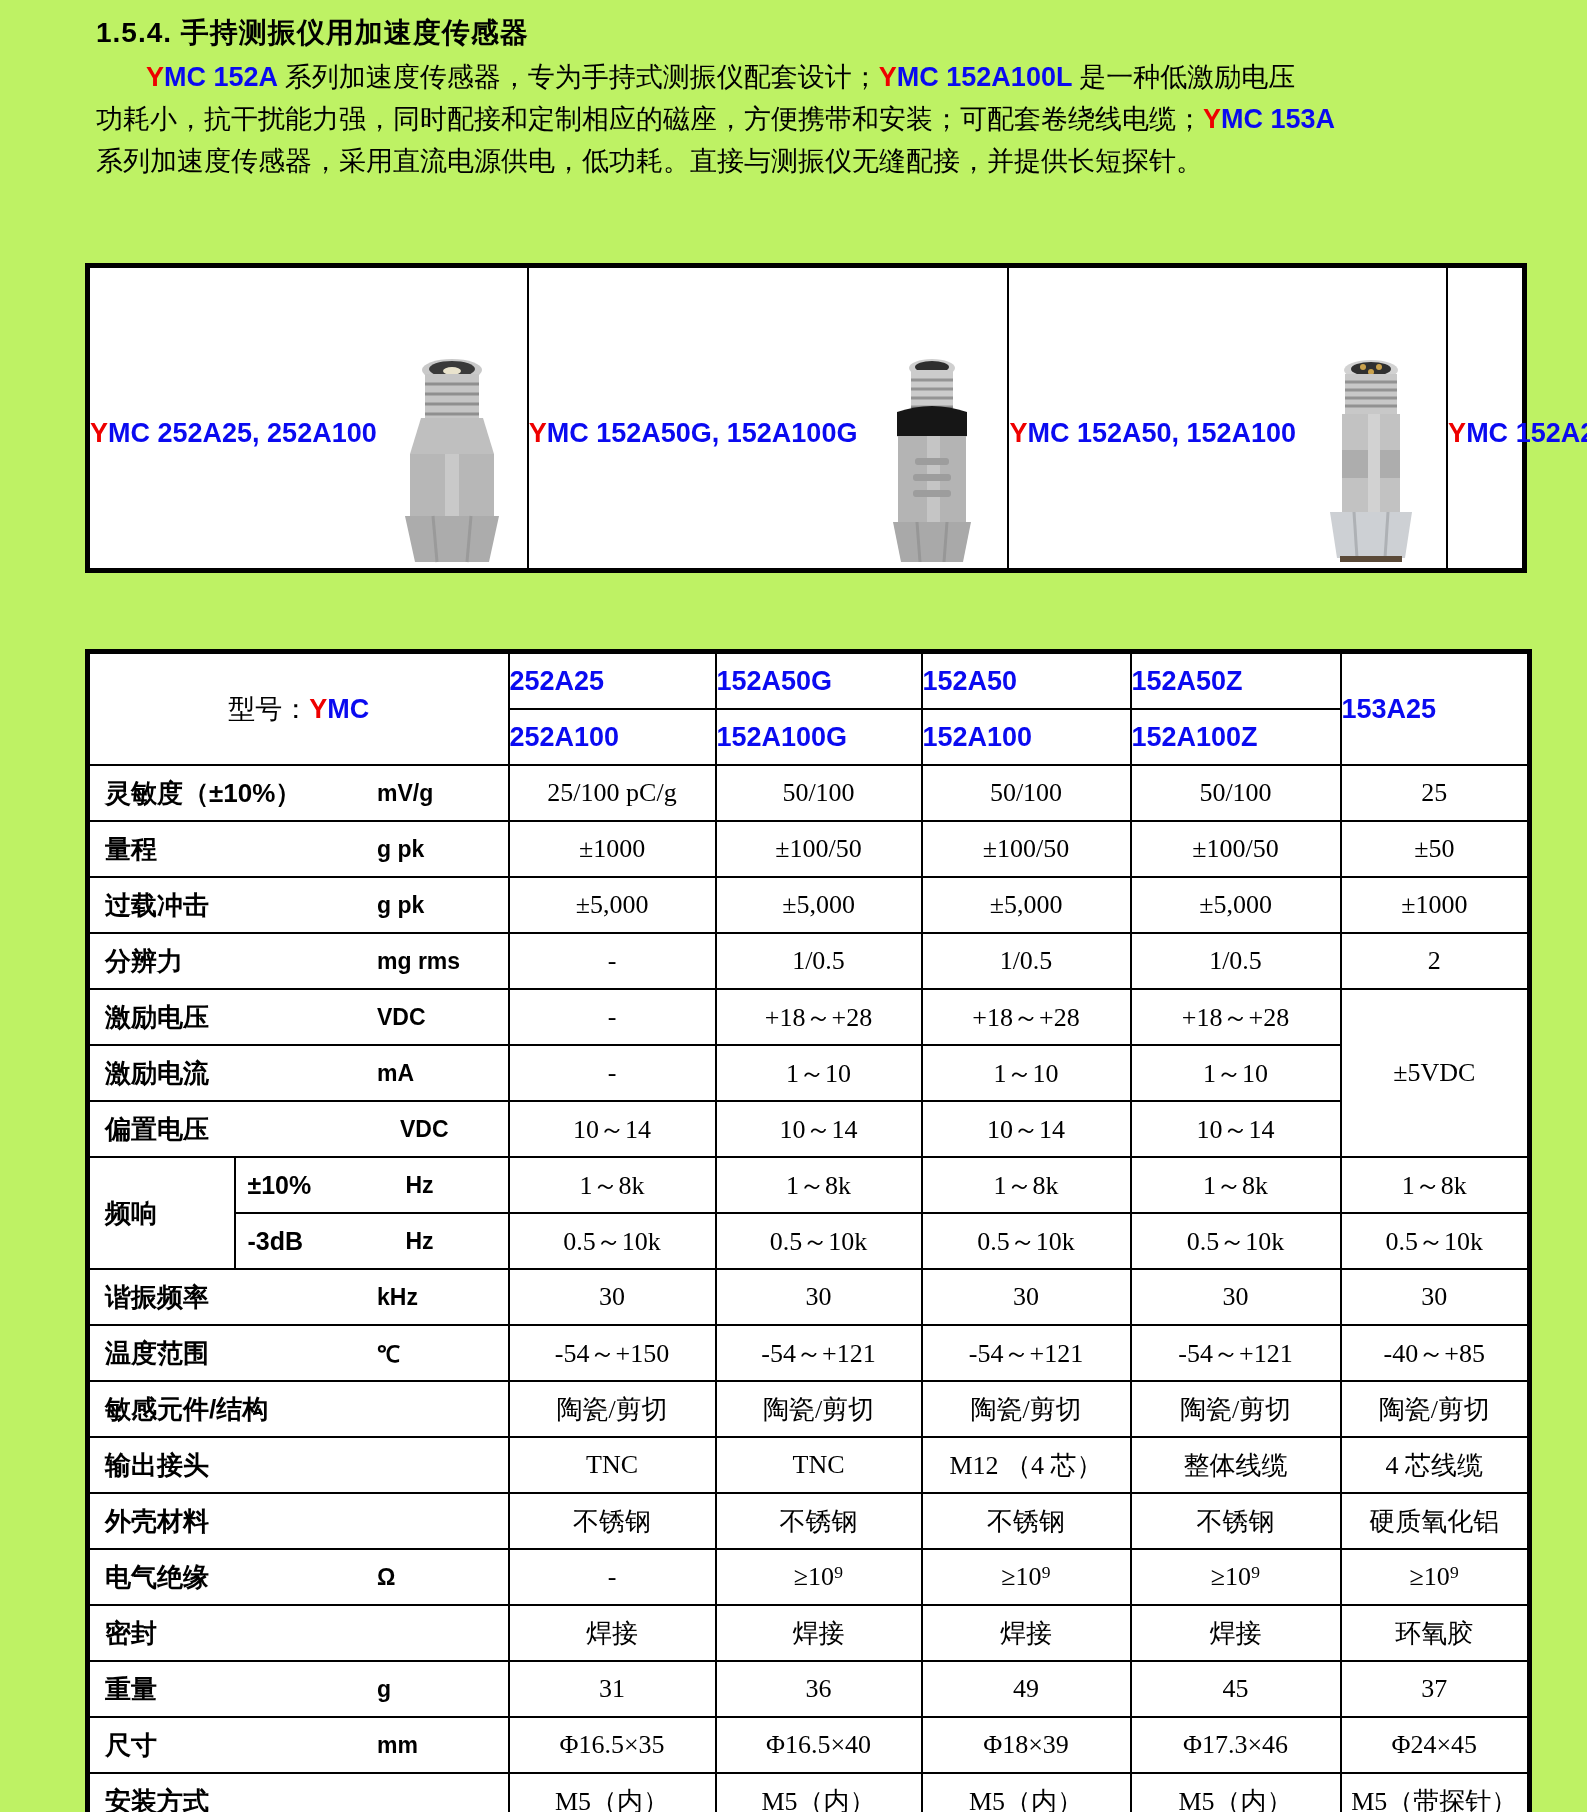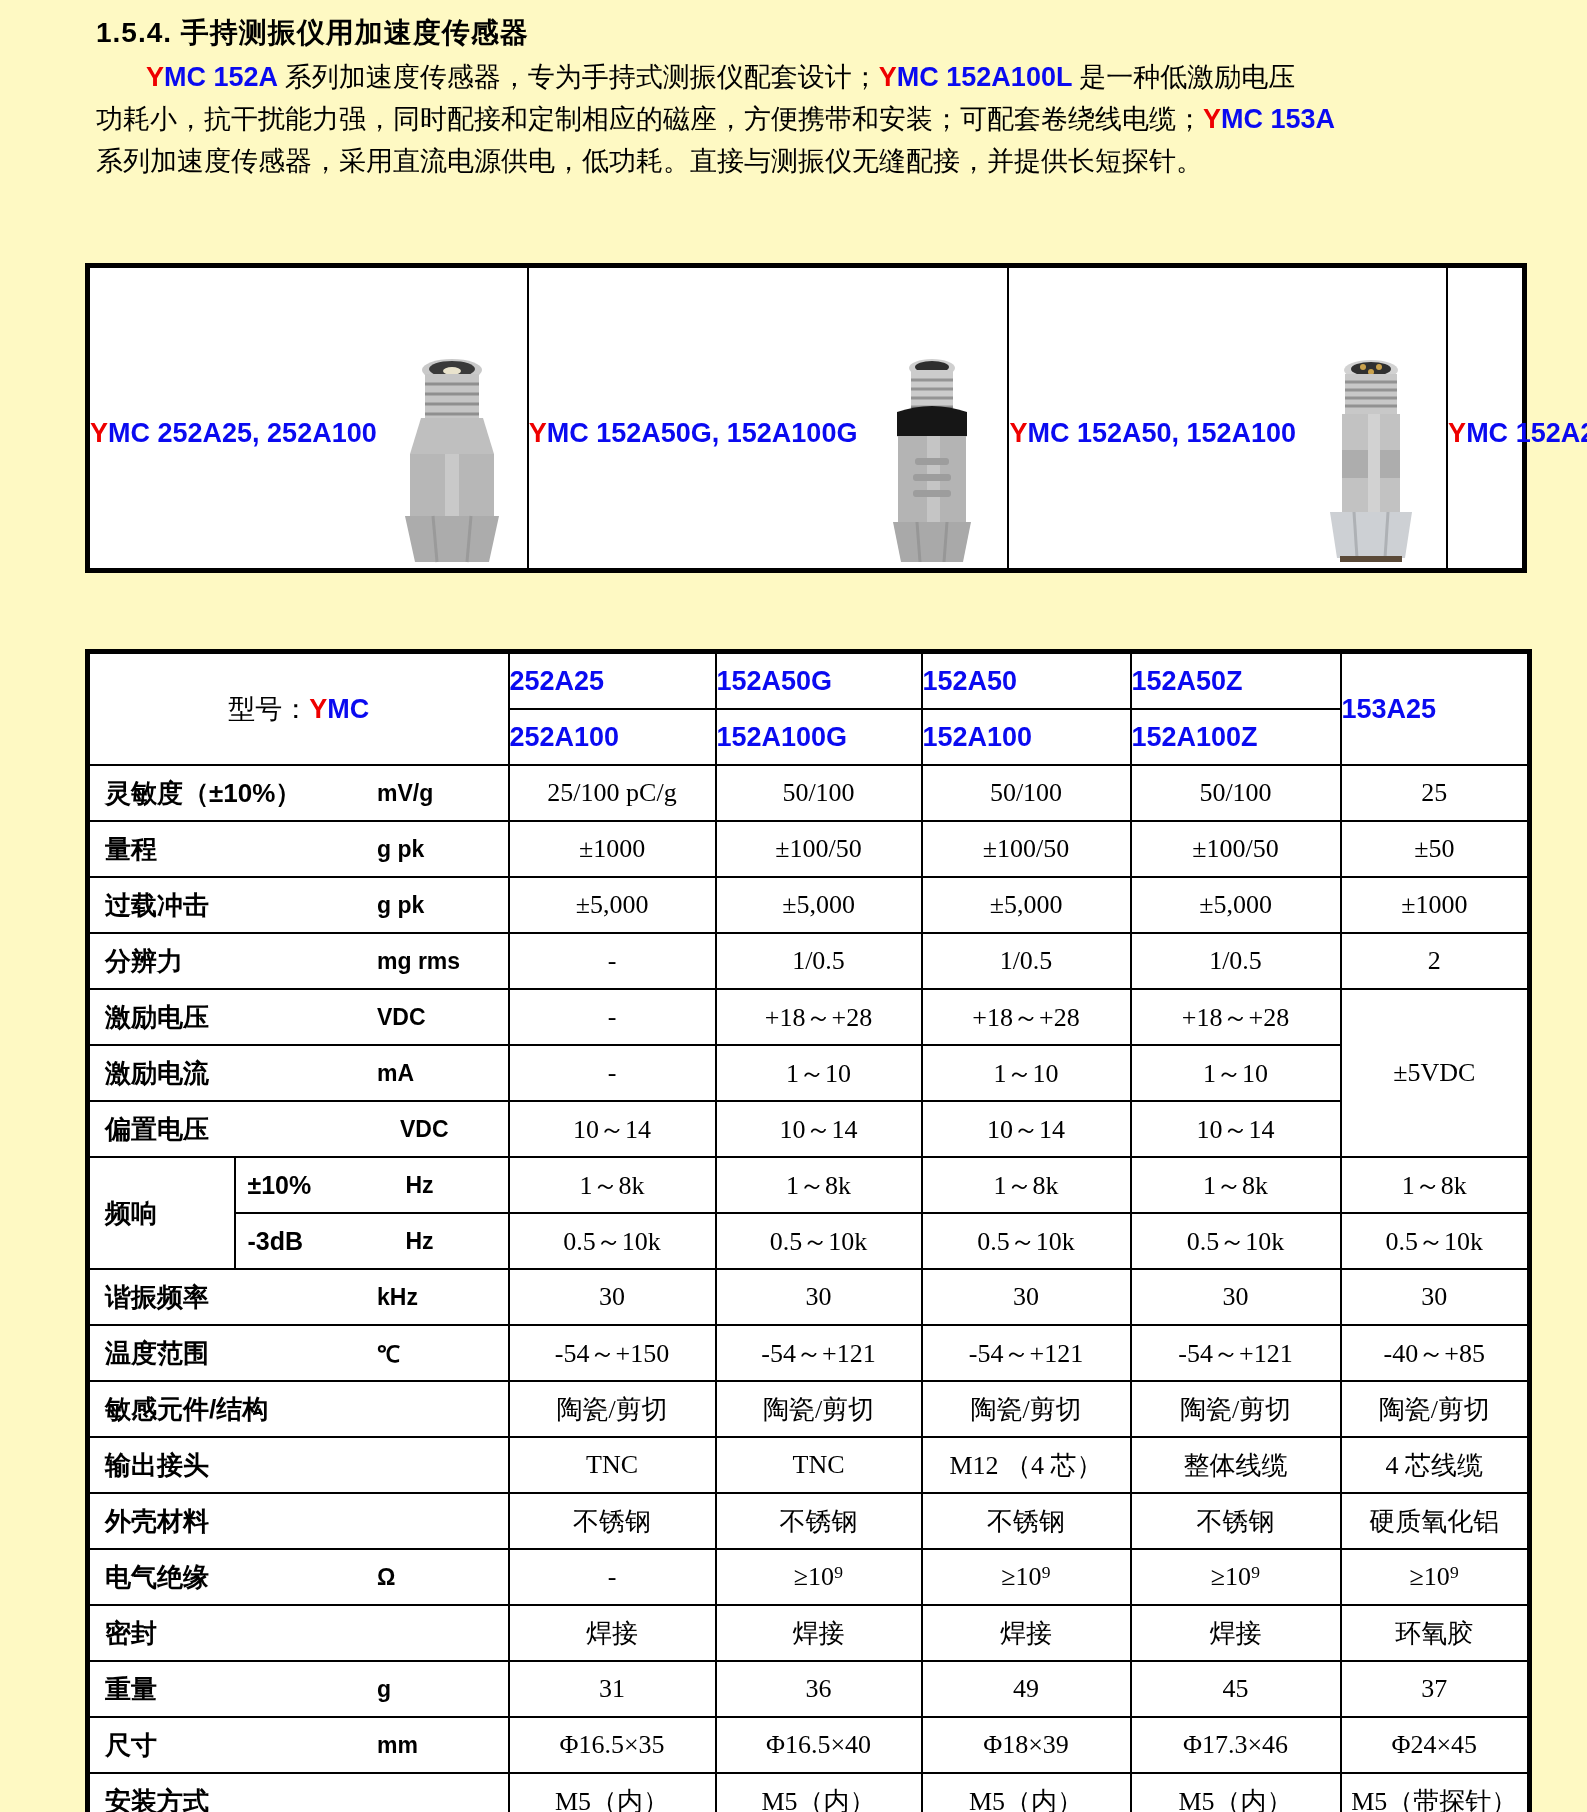--- a/index.html
+++ b/index.html
@@ -1,16 +1,16 @@
 <!DOCTYPE html>
 <html><head>
 <meta charset="utf-8">
 <style>
   html,body{margin:0;padding:0;background:#ffffff;}
-  .page{position:relative;width:1587px;height:1812px;background:#fef9c3;color:#000;
+  .page{position:relative;width:1587px;height:1812px;background:#bef264;color:#000;
         font-family:"Liberation Serif",serif;overflow:hidden;}
 
   
   .title{position:absolute;left:96px;top:14px;
          font-family:"Liberation Sans",sans-serif;font-weight:bold;font-size:28px;letter-spacing:1px;}
   .intro{position:absolute;left:96px;top:56px;width:1240px;
          font-size:27px;line-height:42px;}
   .intro .line{white-space:nowrap;}
   .intro .indent{padding-left:50px;}
   .ymc-y{color:#ee0000;font-family:"Liberation Sans",sans-serif;font-weight:bold;}

